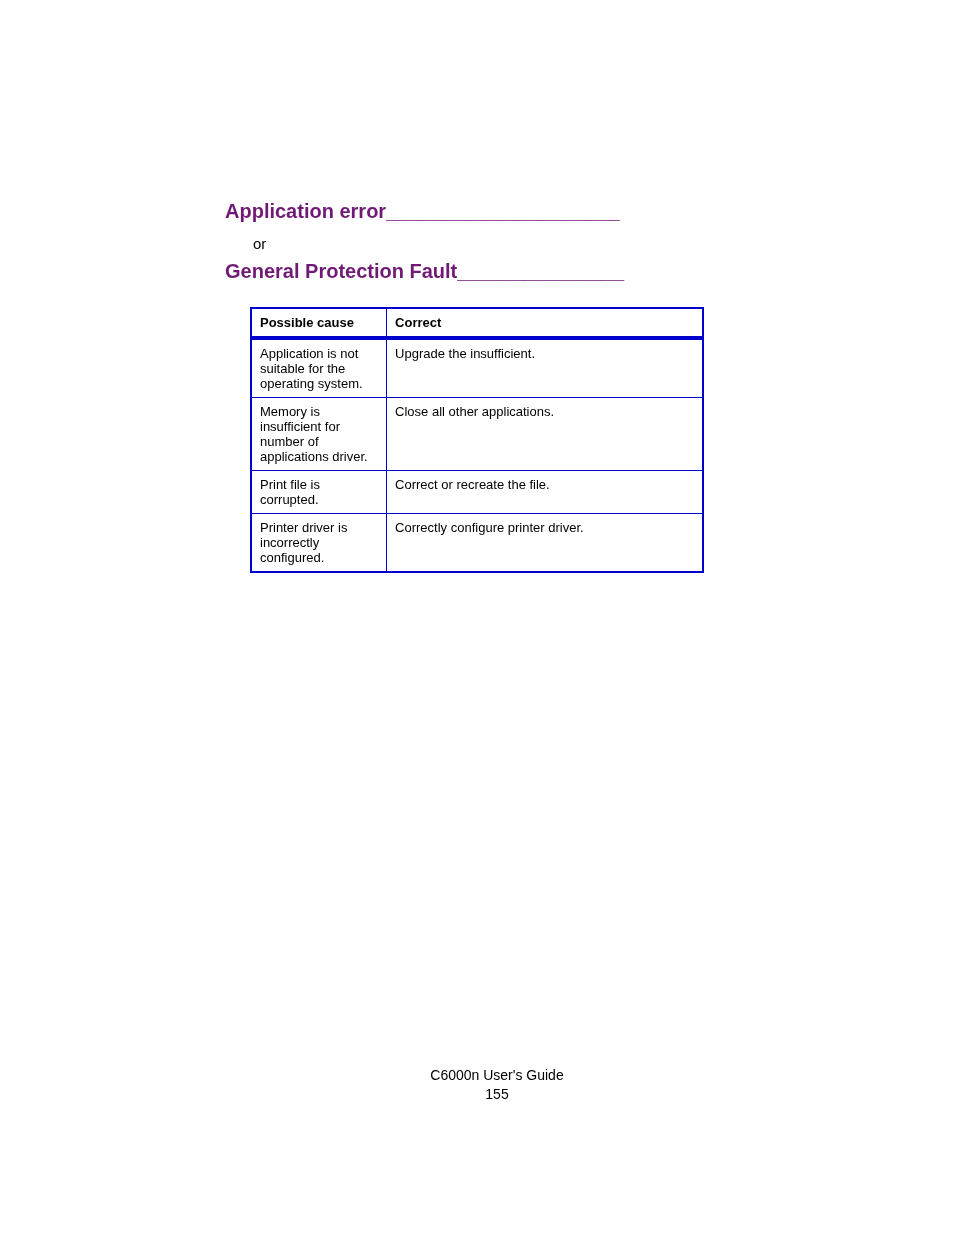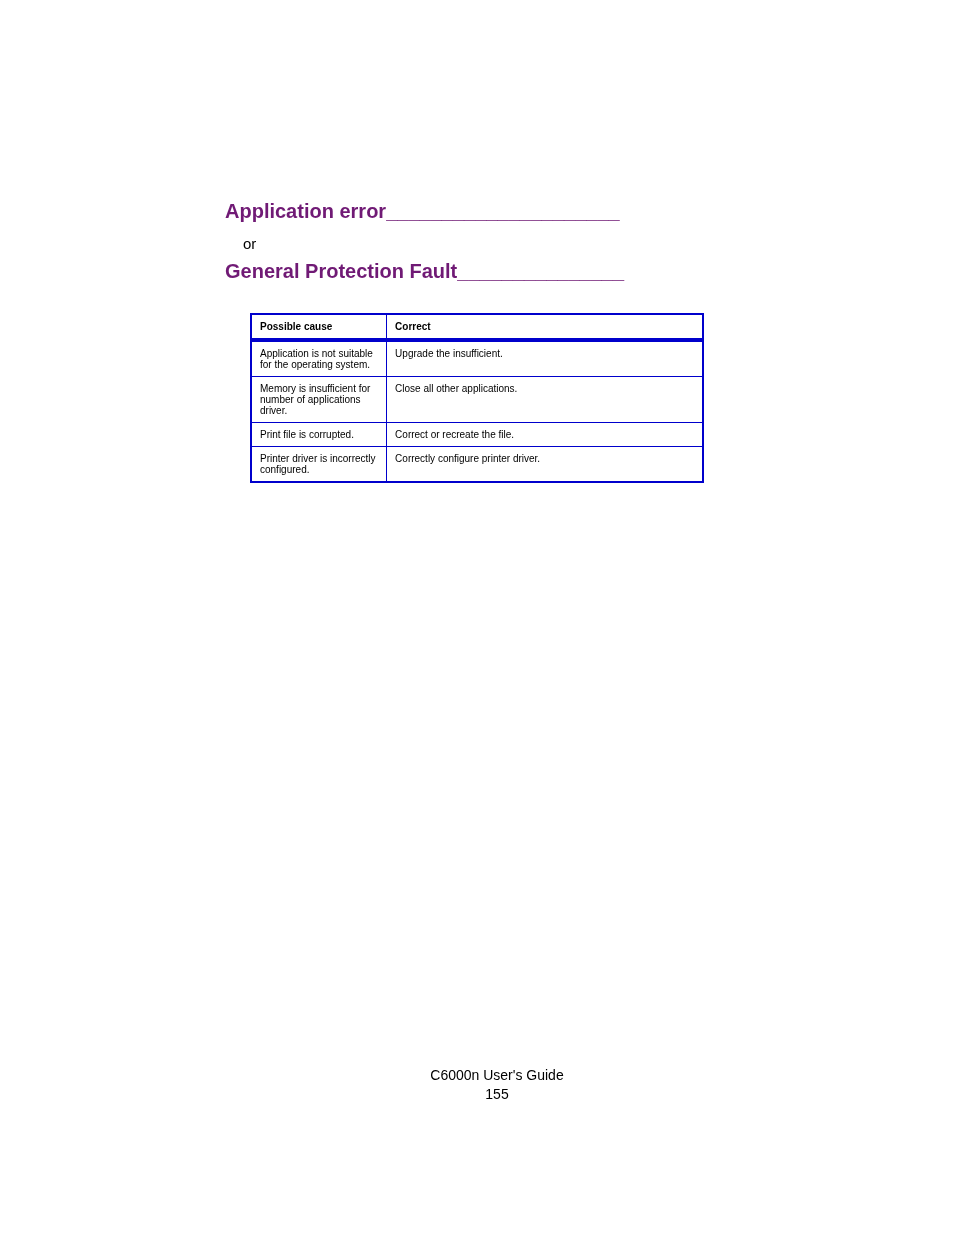--- a/index.html
+++ b/index.html
@@ -27,39 +27,39 @@
     .heading-text {
       display: inline;
     }
     .underscore-fill {
       display: inline;
       letter-spacing: 0;
     }
     .or-text {
       font-size: 15px;
       color: #000;
-      margin: 12px 0 8px 18px;
+      margin: 12px 0 8px 28px;
     }
     .heading2 {
-      margin-bottom: 30px;
+      margin-bottom: 24px;
     }
     .table-container {
       margin-left: 25px;
       margin-right: 25px;
     }
     table {
       border-collapse: collapse;
       width: 100%;
       border: 2px solid #0000cc;
     }
     th, td {
       border: 1px solid #0000cc;
       text-align: left;
       vertical-align: top;
-      font-size: 10px;
+      font-size: 13px;
       padding: 6px 8px;
     }
     th {
       font-weight: bold;
       border-bottom: 4px solid #0000cc;
     }
     th:first-child, td:first-child {
       width: 30%;
     }
     .footer {

